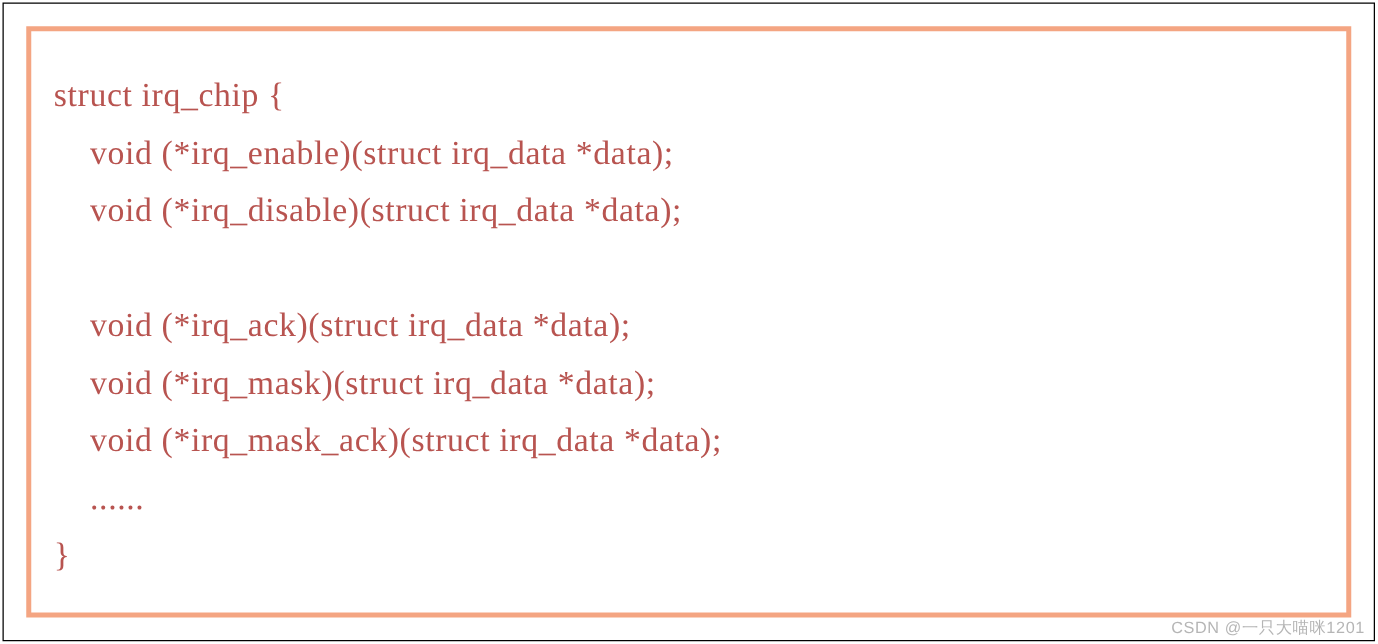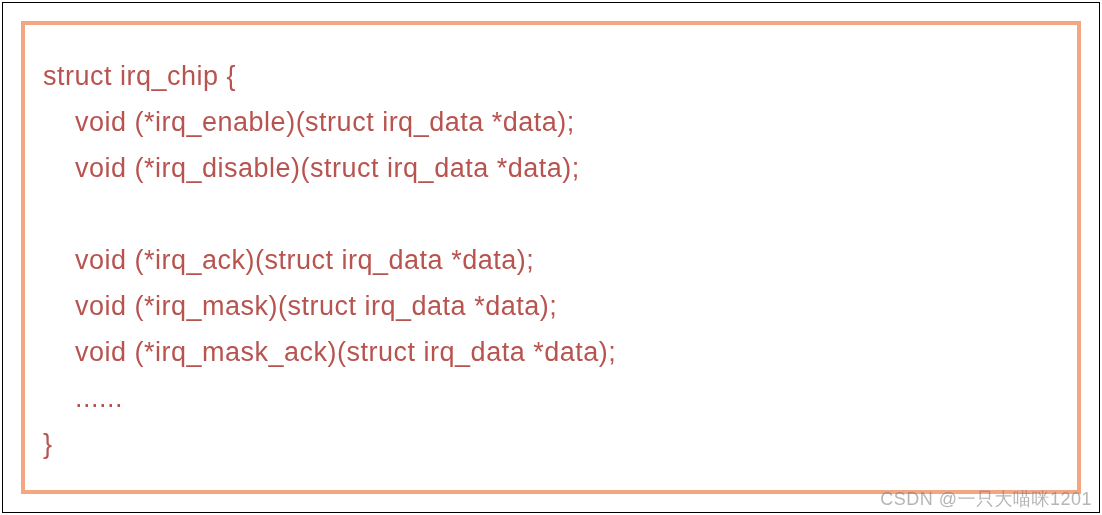--- a/index.html
+++ b/index.html
@@ -27,33 +27,33 @@
       position: absolute;
       top: 18px;
       left: 18px;
       right: 18px;
       bottom: 18px;
       border: 4px solid #f4a582;
       background: #ffffff;
       padding: 28px 18px 18px 18px;
     }
     .code-block {
-      font-family: Liberation Sans, sans-serif;
+      font-family: Liberation Serif, serif;
       font-size: 27px;
       line-height: 46px;
       color: #b85450;
       white-space: pre;
       letter-spacing: 0.5px;
     }
     .watermark {
       position: absolute;
       bottom: 4px;
       right: 10px;
       font-family: Arial, sans-serif;
-      font-size: 18px;
+      font-size: 13px;
       color: rgba(120, 120, 120, 0.55);
       letter-spacing: 0.5px;
     }
   </style>
 </head>
 <body>
 
 <div class="outer-frame">
   <div class="inner-frame">
     <div class="code-block"><span>struct irq_chip {</span>

